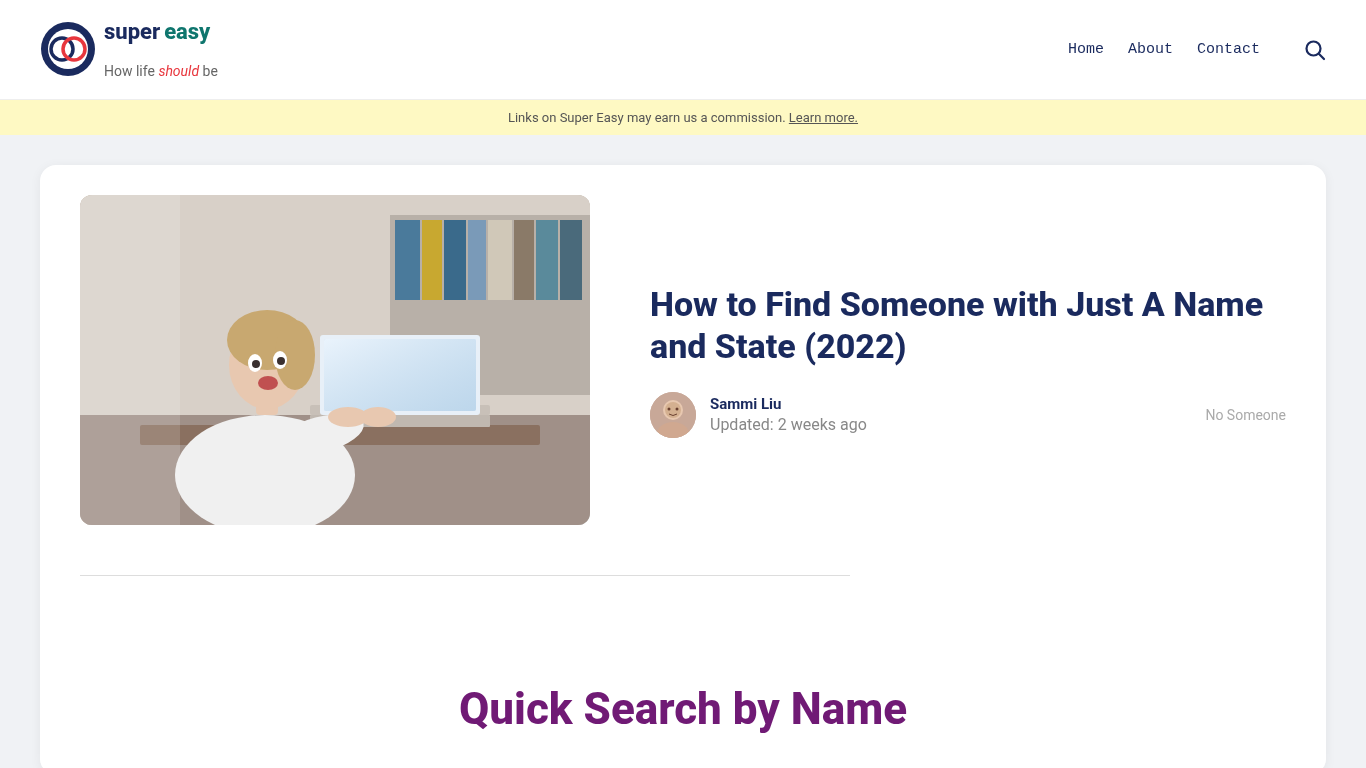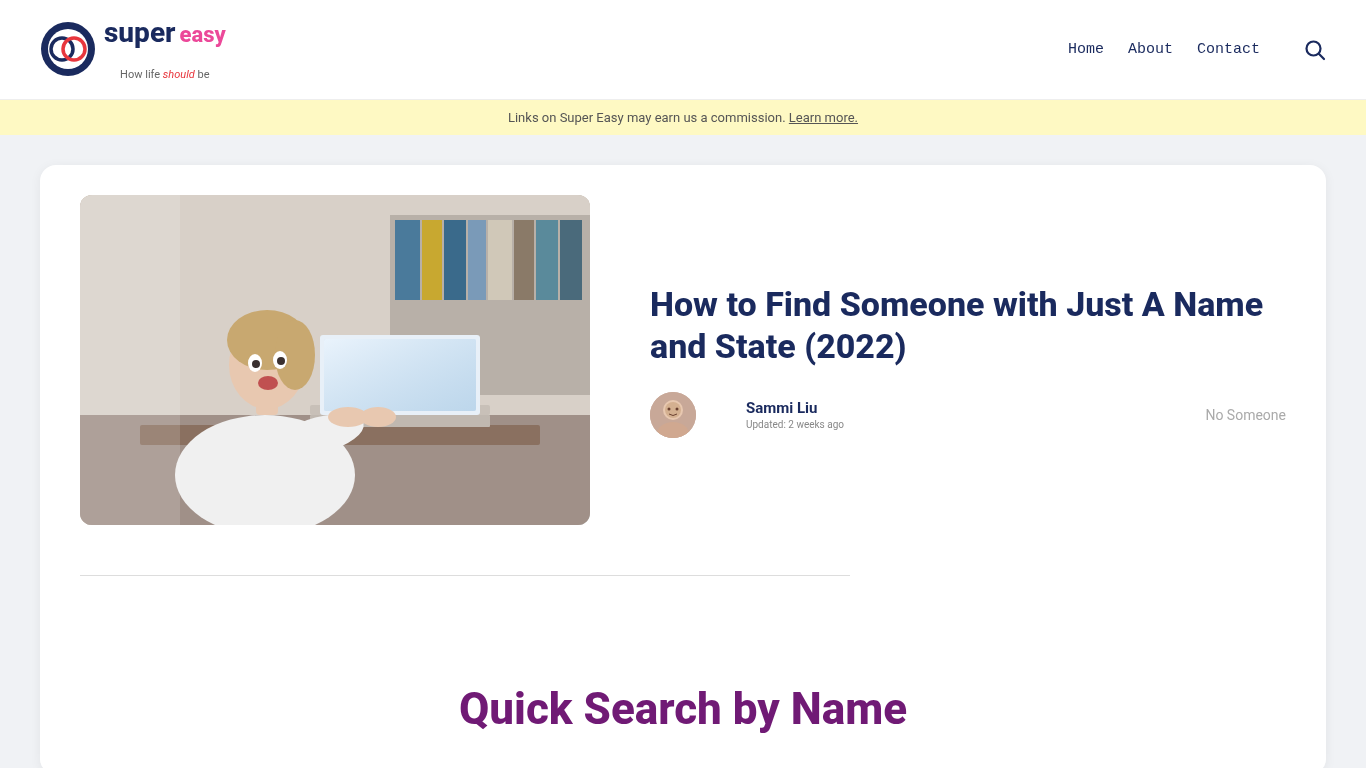--- a/index.html
+++ b/index.html
@@ -39,21 +39,21 @@
       height: 56px;
     }
 
     .logo-text-area {
       display: flex;
       flex-direction: column;
       line-height: 1.1;
     }
 
     .logo-tagline {
-      font-size: 11px;
+      font-size: 14px;
       color: #666;
       margin-top: 20px;
       text-align: center;
     }
 
     .logo-tagline em {
       font-style: italic;
       color: #e8363d;
     }
 
@@ -176,32 +176,31 @@
       flex-shrink: 0;
     }
 
     .author-avatar svg {
       width: 100%;
       height: 100%;
     }
 
     .author-meta {
       flex: 1;
-      margin-left: 36px;
     }
 
     .author-name {
       font-size: 15px;
       font-weight: 700;
       color: #1a2a5e;
       display: block;
     }
 
     .author-updated {
-      font-size: 10px;
+      font-size: 16px;
       color: #888;
       display: block;
       margin-top: 2px;
     }
 
     .no-comment {
       font-size: 14px;
       color: #aaa;
       margin-left: auto;
     }
@@ -238,22 +237,22 @@
 
         <circle cx="28" cy="28" r="27" fill="#1a2a5e"></circle>
 
         <circle cx="28" cy="28" r="20" fill="white"></circle>
 
         <circle cx="22" cy="28" r="11" fill="none" stroke="#1a2a5e" stroke-width="3.5"></circle>
         <circle cx="34" cy="28" r="11" fill="none" stroke="#e8363d" stroke-width="3.5"></circle>
       </svg>
       <div class="logo-text-area">
         <div>
-          <span style="color:#1a2a5e;font-size:28px;font-weight:800;">super</span>
-          <span style="color:#ec4899;font-size:22px;font-weight:800;">easy</span>
+          <span style="color:#1a2a5e;font-size:22px;font-weight:800;">super</span>
+          <span style="color:#0f766e;font-size:22px;font-weight:800;">easy</span>
         </div>
         <div class="logo-tagline">
           How life <em>should</em> be
         </div>
       </div>
     </div>
 
   </div>
 
   <div class="header-right">

